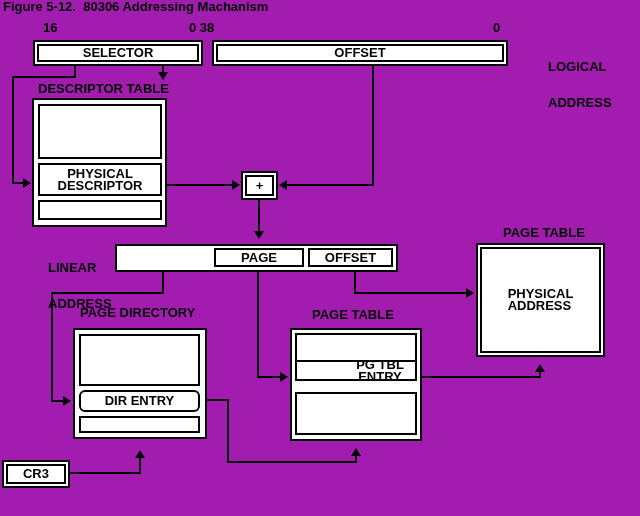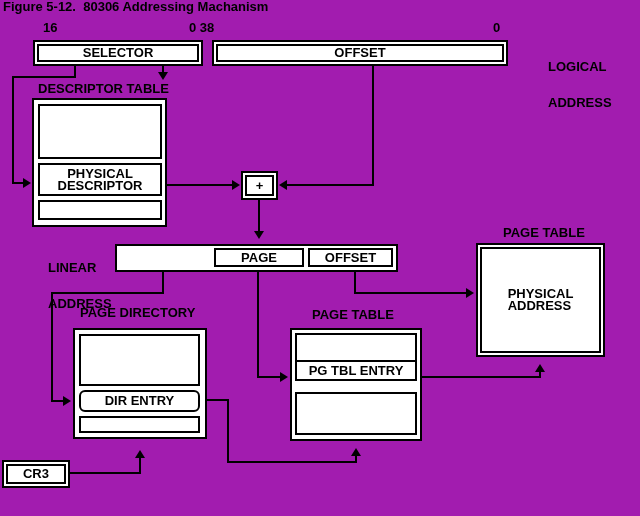--- a/index.html
+++ b/index.html
@@ -81,21 +81,21 @@
 
   <div class="lbl" style="left:80px;top:307px;">PAGE DIRECTORY</div>
   <div class="box" style="left:73px;top:328px;width:134px;height:111px;"></div>
   <div class="cell" style="left:79px;top:334px;width:121px;height:52px;"></div>
   <div class="cell" style="left:79px;top:390px;width:121px;height:22px;border-radius:6px;">DIR ENTRY</div>
   <div class="cell" style="left:79px;top:416px;width:121px;height:17px;"></div>
 
   <div class="lbl" style="left:312px;top:309px;">PAGE TABLE</div>
   <div class="box" style="left:290px;top:328px;width:132px;height:113px;"></div>
   <div class="cell" style="left:295px;top:333px;width:122px;height:30px;"></div>
-  <div class="cell" style="left:295px;top:360px;width:122px;height:21px;">PG TBL ENTRY</div>
+  <div class="cell" style="left:295px;top:360px;width:122px;height:21px;padding-left:48px;">PG TBL ENTRY</div>
   <div class="cell" style="left:295px;top:392px;width:122px;height:43px;"></div>
 
   <div class="box" style="left:2px;top:460px;width:68px;height:28px;">
     <div class="dbl-inner">CR3</div>
   </div>
 
   <svg class="wires" width="640" height="516" viewBox="0 0 640 516" fill="none" stroke="#000" stroke-width="2">
 
     <polyline points="75,66 75,77 13,77 13,183 23,183"></polyline>
     <polygon points="31,183 23,178 23,188" fill="#000" stroke="none"></polygon>

